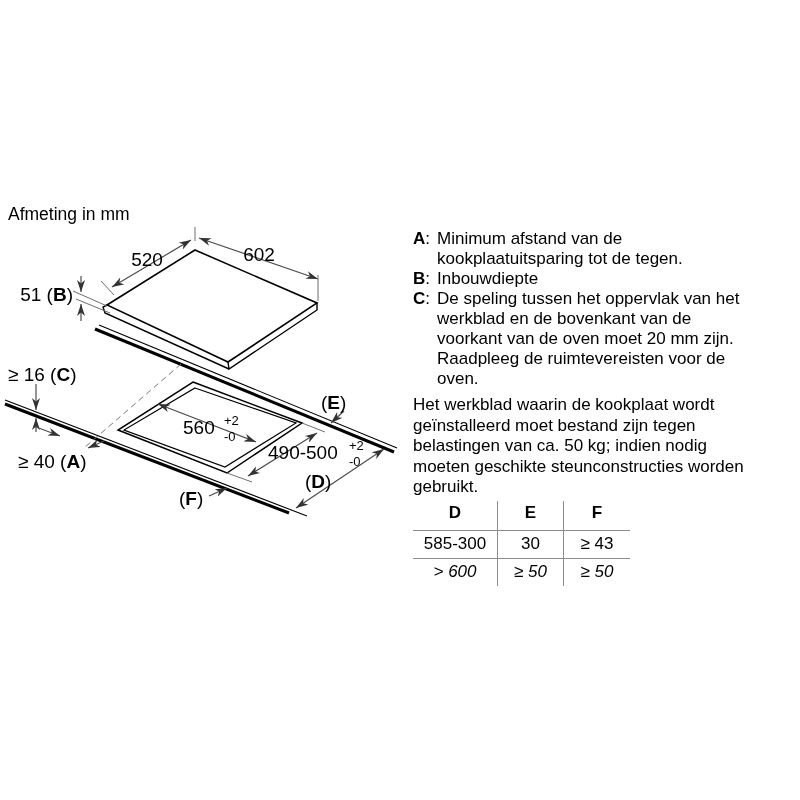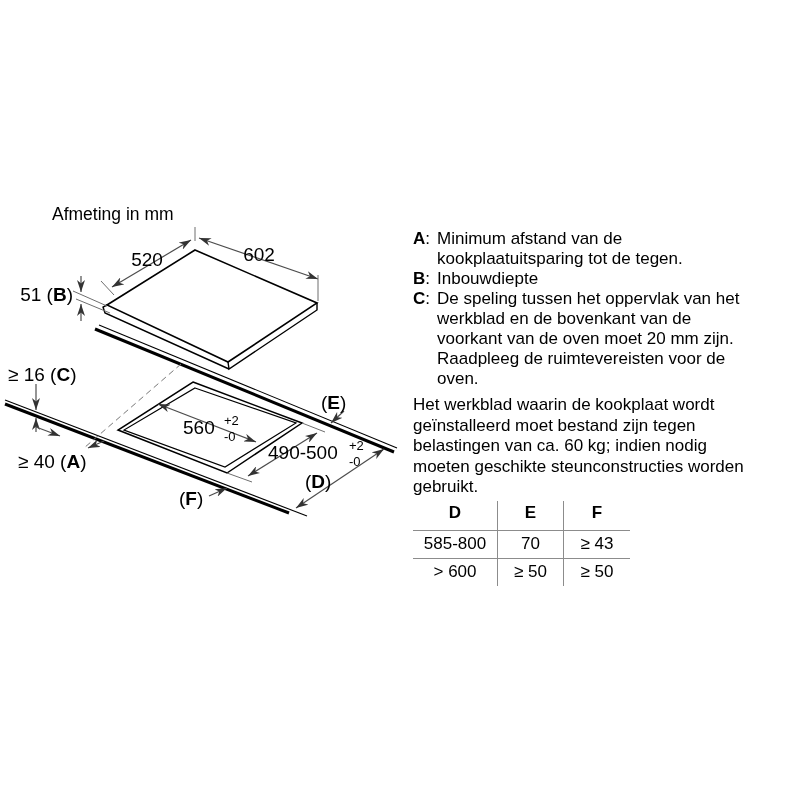--- a/index.html
+++ b/index.html
@@ -1,41 +1,41 @@
 <!DOCTYPE html>
 <html><head>
 <meta charset="utf-8">
 <style>
   html,body{margin:0;padding:0;}
   body{
     width:800px;height:800px;position:relative;background:#fff;
     font-family:"Liberation Sans", sans-serif;color:#000;overflow:hidden;
   }
-  .title{position:absolute;left:8px;top:204px;font-size:17.5px;margin-left:44px;}
+  .title{position:absolute;left:8px;top:204px;font-size:17.5px;}
   .diagram-wrap{position:absolute;left:0;top:222px;width:400px;height:305px;}
   svg{display:block;}
   svg text{font-family:"Liberation Sans", sans-serif;fill:#000;}
   .t19{font-size:19px;}
   .t13{font-size:13px;}
   .bld{font-weight:bold;}
   .obj{stroke:#000;fill:none;}
   .dim{stroke:#4d4d4d;fill:none;stroke-width:1.2;}
   .wit{stroke:#6e6e6e;fill:none;stroke-width:1;}
   .dash{stroke:#777;fill:none;stroke-width:1;stroke-dasharray:6 4;}
   .legend{position:absolute;left:413px;top:229px;font-size:17px;line-height:20px;}
   .legend-item{position:relative;padding-left:24px;width:305px;}
   .legend-label{position:absolute;left:0;top:0;}
   .legend-letter{font-weight:bold;}
   .note{position:absolute;left:413px;top:395px;width:352px;font-size:17px;line-height:20.5px;}
   table.spec{position:absolute;left:413px;top:501px;border-collapse:collapse;font-size:17px;text-align:center;}
   table.spec th{font-weight:bold;padding:2px 0 7px 0;border-bottom:1.5px solid #8c8c8c;}
   table.spec td{padding:3px 0 4px 0;}
   table.spec th:nth-child(2),table.spec td:nth-child(2),
   table.spec th:nth-child(3),table.spec td:nth-child(3){border-left:1.5px solid #8c8c8c;}
-  table.spec tbody tr:last-child td{border-top:1.5px solid #8c8c8c;}
+  table.spec tbody tr:last-child td{border-top:1.5px solid #8c8c8c;font-style:italic;}
   .cd{width:84px;} .ce{width:65px;} .cf{width:66px;}
 </style>
 </head>
 <body>
 
 <div class="title">Afmeting in mm</div>
 
 <div class="diagram-wrap">
 <svg width="400" height="305" viewBox="0 222 400 305">
   <defs>
@@ -118,34 +118,34 @@
   <div class="legend-item">
     <span class="legend-label"><span class="legend-letter">B</span><span>:</span></span>
     <span>Inbouwdiepte</span>
   </div>
   <div class="legend-item">
     <span class="legend-label"><span class="legend-letter">C</span><span>:</span></span>
     <span>De speling tussen het oppervlak van het werkblad en de bovenkant van de voorkant van de oven moet 20 mm zijn. Raadpleeg de ruimtevereisten voor de oven.</span>
   </div>
 </div>
 
-<div class="note">Het werkblad waarin de kookplaat wordt geïnstalleerd moet bestand zijn tegen belastingen van ca. 60 kg; indien nodig moeten geschikte steunconstructies worden gebruikt.</div>
+<div class="note">Het werkblad waarin de kookplaat wordt geïnstalleerd moet bestand zijn tegen belastingen van ca. 50 kg; indien nodig moeten geschikte steunconstructies worden gebruikt.</div>
 
 <table class="spec">
   <thead>
     <tr>
       <th class="cd">D</th>
       <th class="ce">E</th>
       <th class="cf">F</th>
     </tr>
   </thead>
   <tbody>
     <tr>
-      <td>585-800</td>
-      <td>70</td>
+      <td>585-300</td>
+      <td>30</td>
       <td>≥ 43</td>
     </tr>
     <tr>
       <td>&gt; 600</td>
       <td>≥ 50</td>
       <td>≥ 50</td>
     </tr>
   </tbody>
 </table>
 

